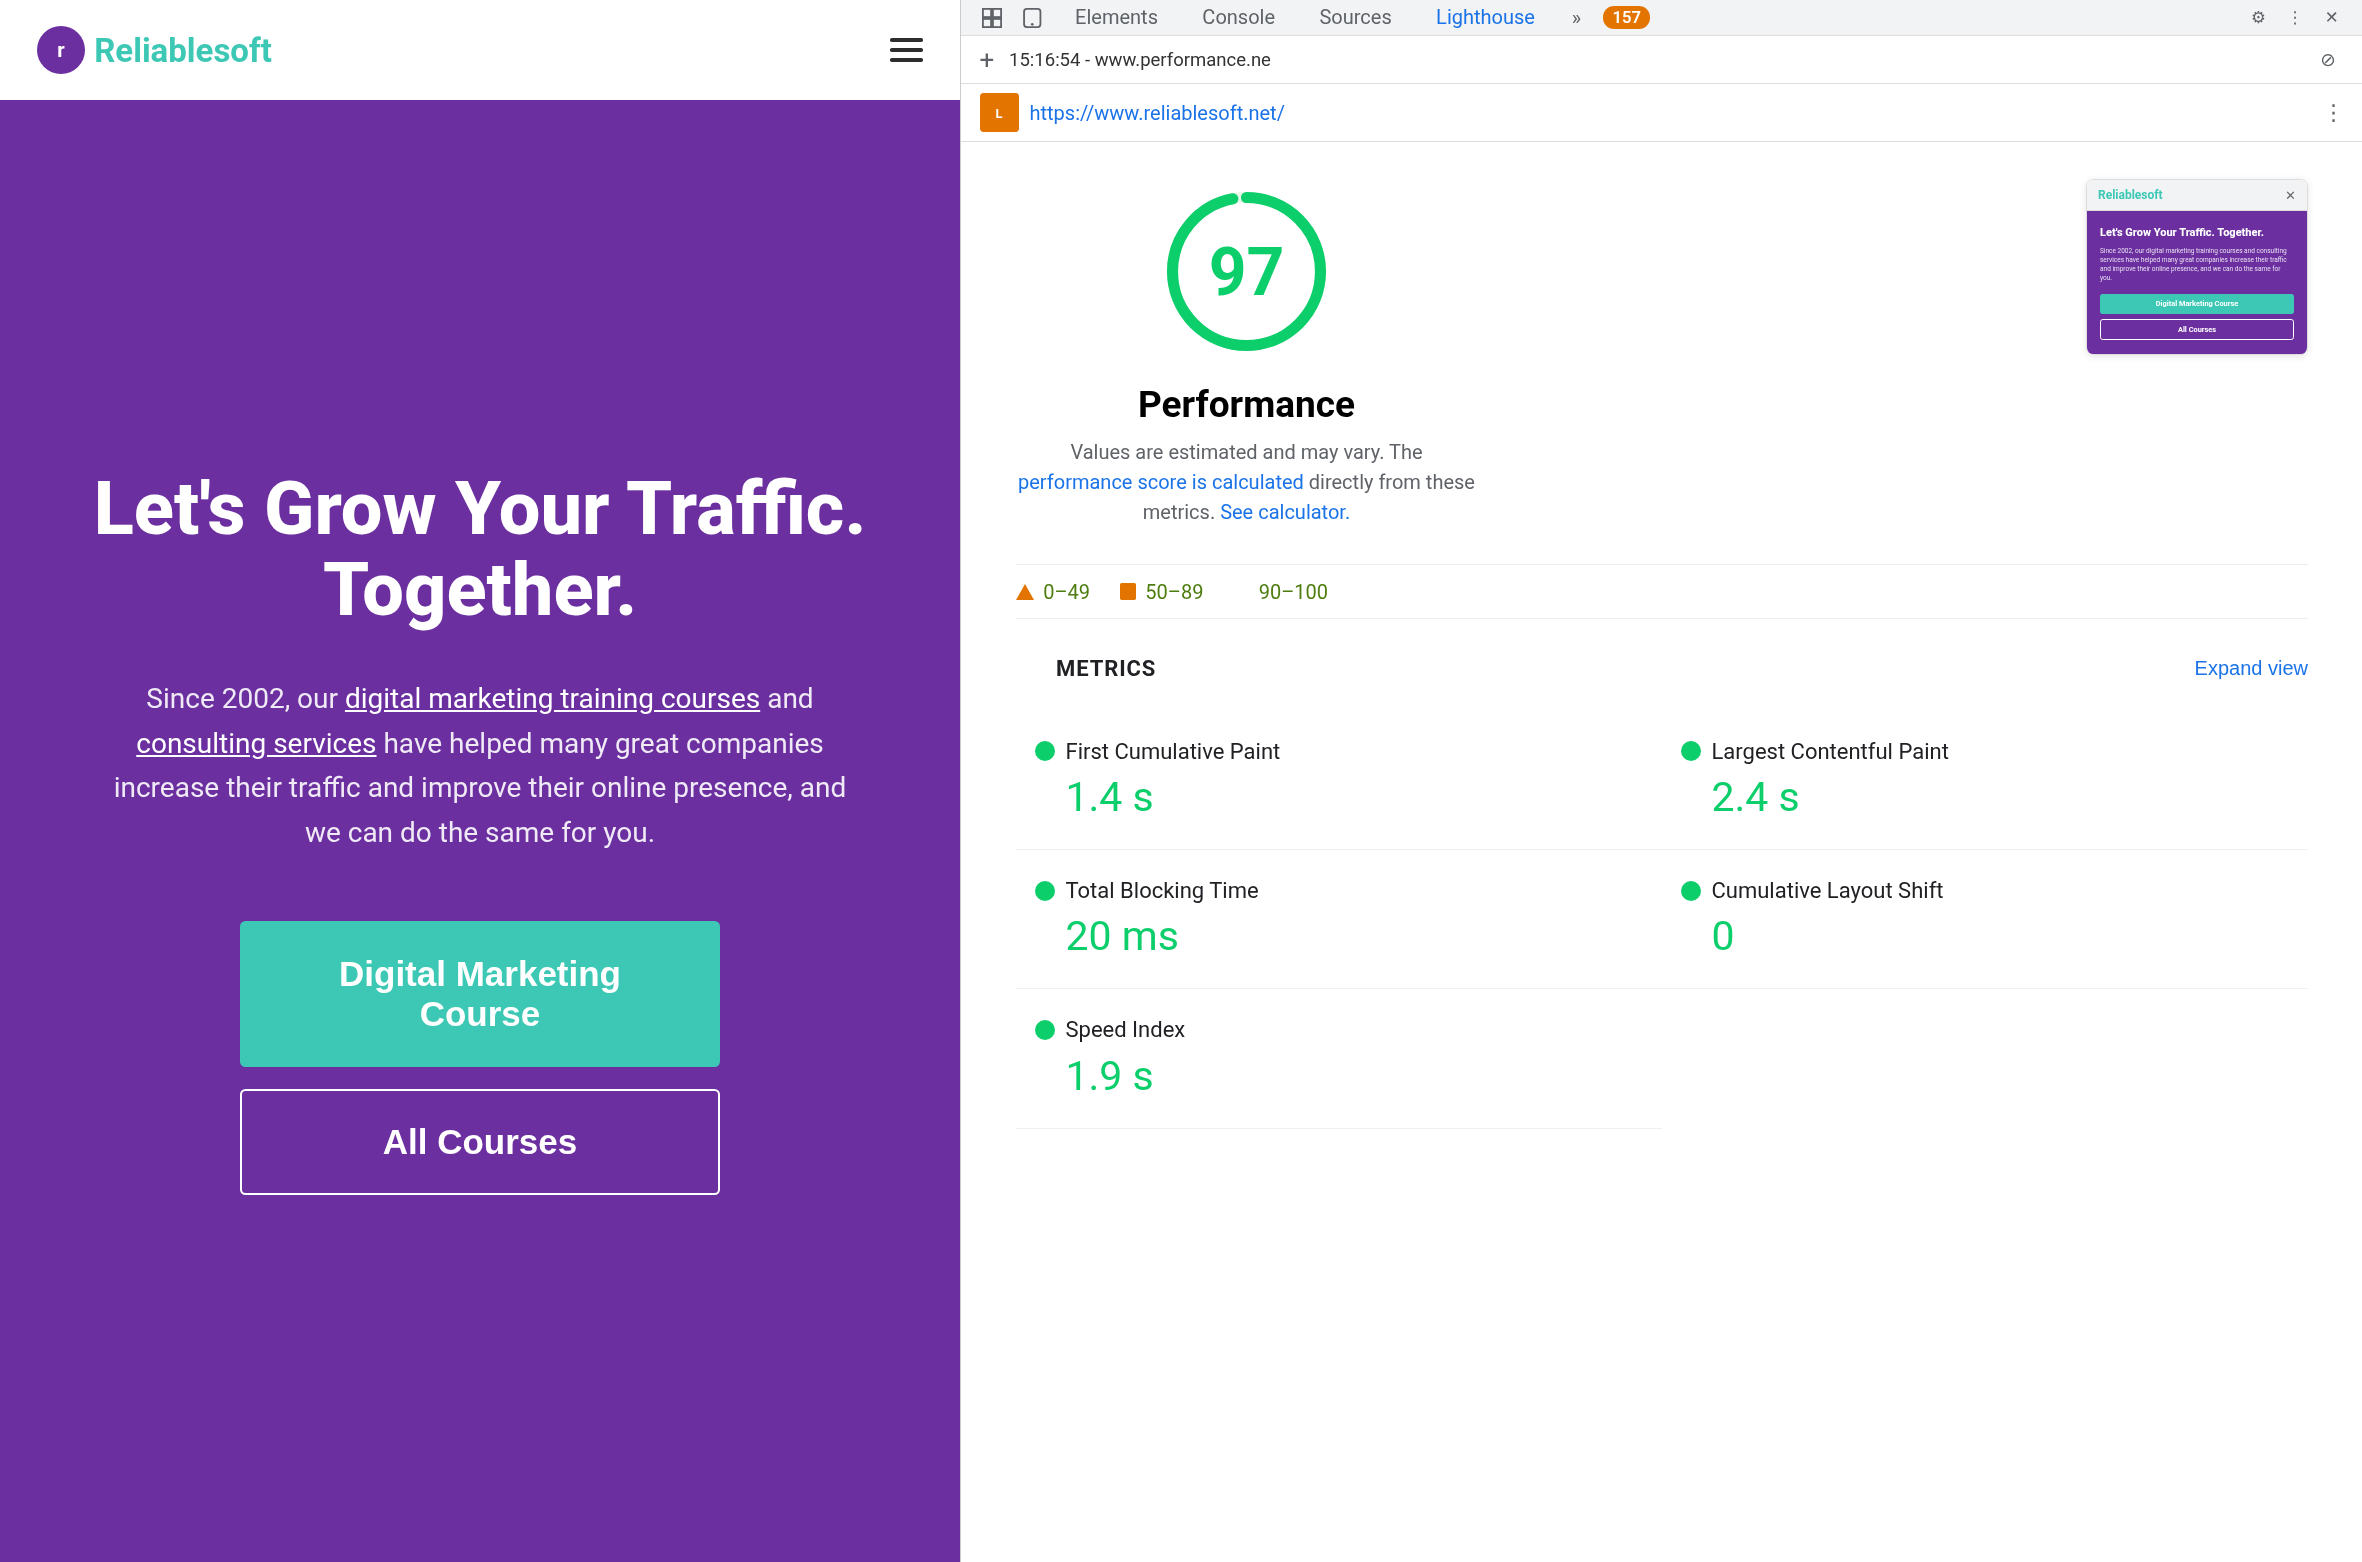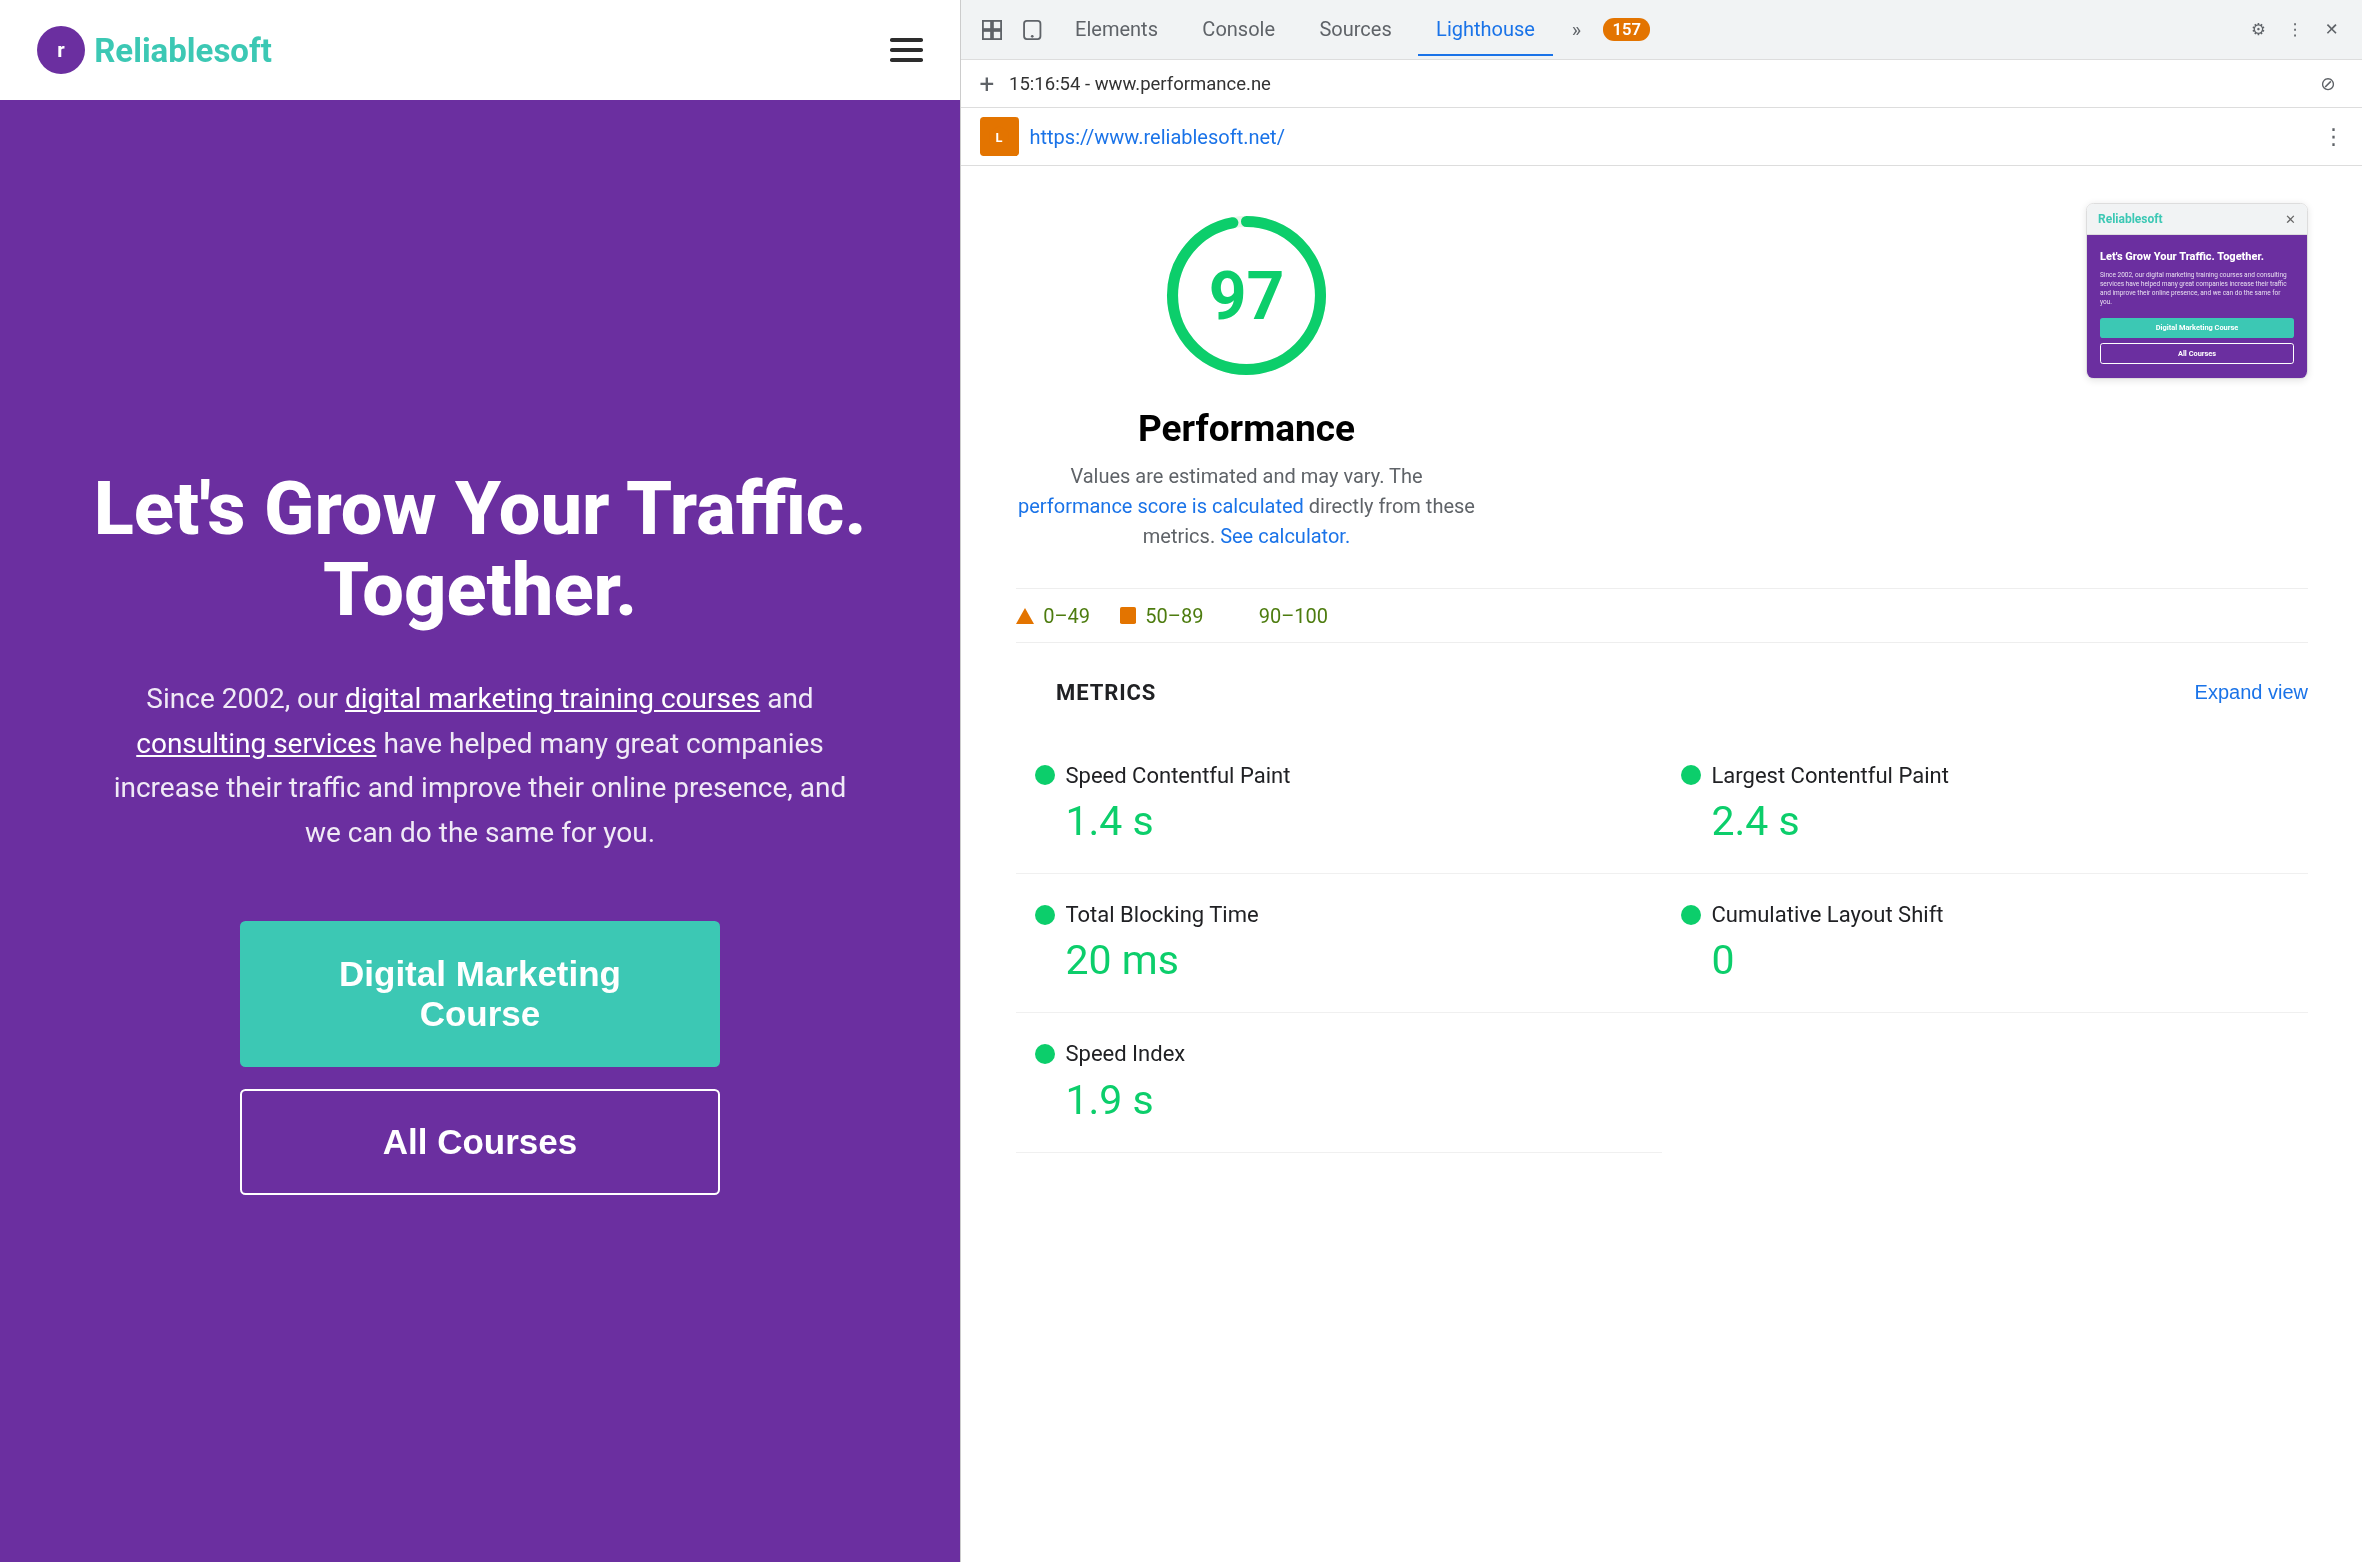--- a/index.html
+++ b/index.html
@@ -134,21 +134,21 @@
       display: flex;
       flex-direction: column;
       border-left: 0.9px solid #ccc;
     }
 
     
     .devtools-topbar {
       display: flex;
       align-items: center;
       padding: 0 14.8px;
-      height: 60px;
+      height: 36px;
       border-bottom: 0.9px solid #ddd;
       background: #f1f3f4;
       gap: 7.4px;
     }
 
     .devtools-icon-btn {
       width: 33px;
       height: 33px;
       display: flex;
       align-items: center;
@@ -677,21 +677,21 @@
 
     <div class="metrics-header">
       <div class="metrics-title">METRICS</div>
       <button class="expand-view-btn">Expand view</button>
     </div>
 
     <div class="metrics-grid">
       <div class="metric-item">
         <div class="metric-label-row">
           <div class="metric-dot"></div>
-          <span class="metric-label">Speed Contentful Paint</span>
+          <span class="metric-label">First Cumulative Paint</span>
         </div>
         <div class="metric-value">1.4 s</div>
       </div>
       <div class="metric-item">
         <div class="metric-label-row">
           <div class="metric-dot"></div>
           <span class="metric-label">Largest Contentful Paint</span>
         </div>
         <div class="metric-value">2.4 s</div>
       </div>

